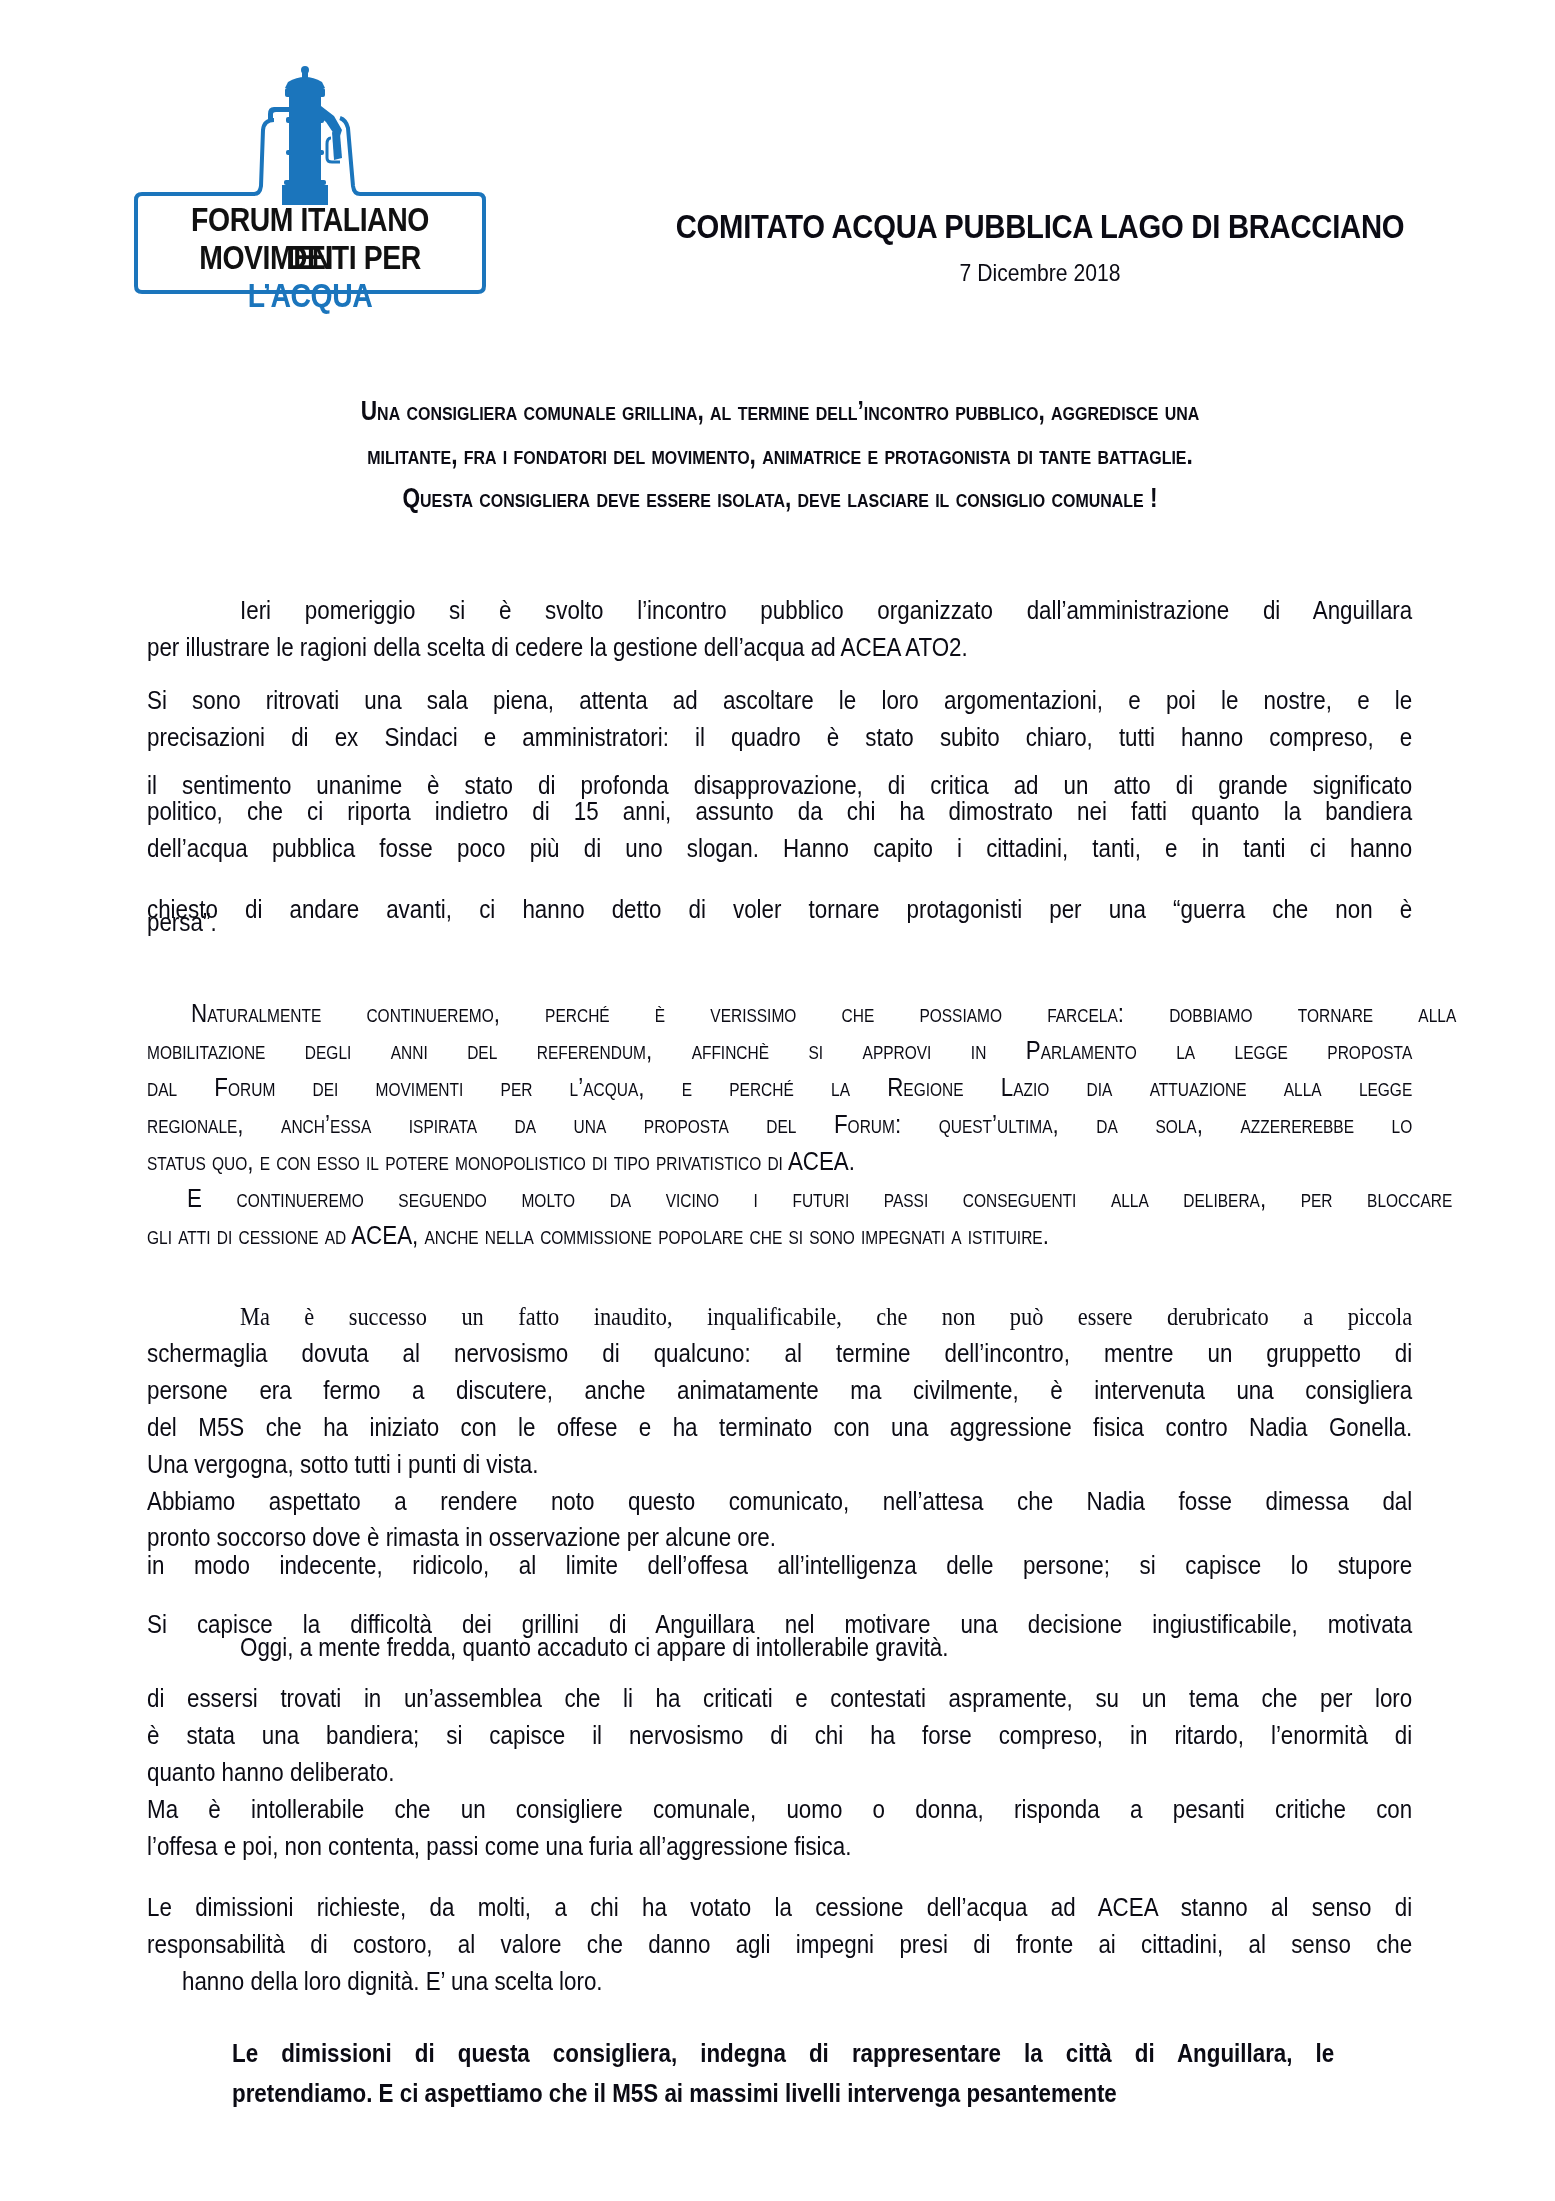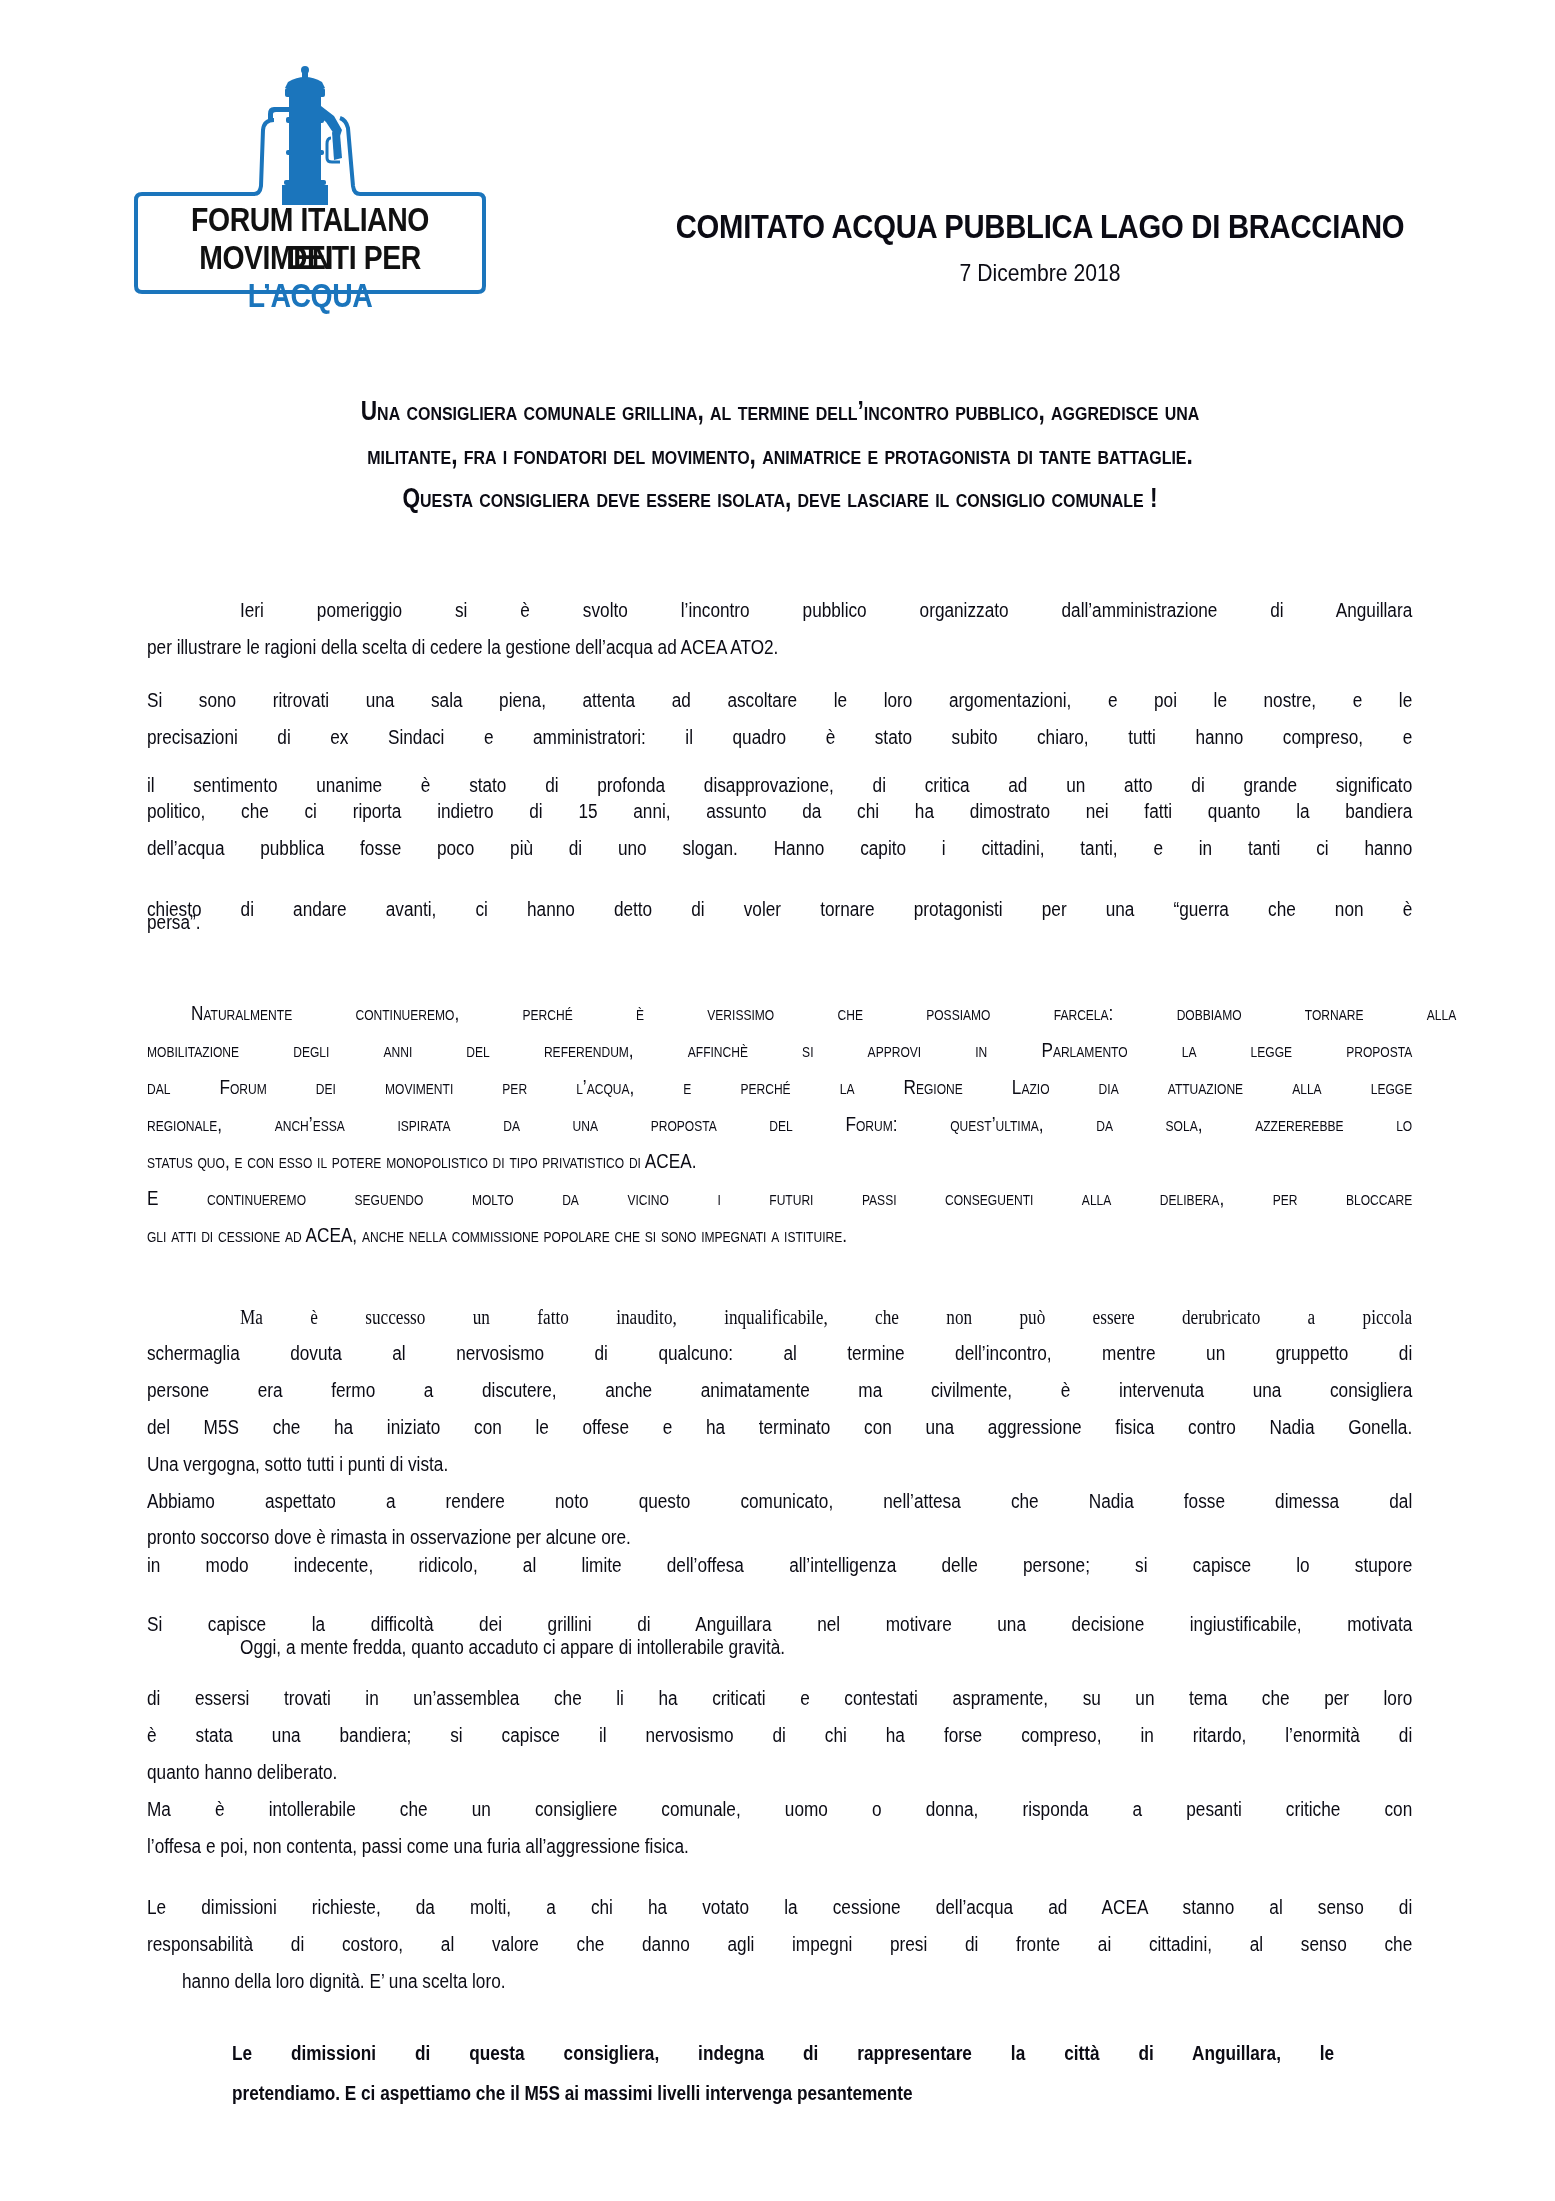--- a/index.html
+++ b/index.html
@@ -18,21 +18,21 @@
   .doc-title { position:absolute; left:560px; top:205px; width:960px; text-align:center;
                font-weight:bold; font-size:34px; line-height:42px; letter-spacing:-0.3px;
                transform:scaleX(0.86); transform-origin:center; }
   .doc-date { position:absolute; left:560px; top:258px; width:960px; text-align:center;
               font-size:24px; line-height:30px; transform:scaleX(0.88); transform-origin:center; }
 
   .hl { position:absolute; left:150px; width:1260px; text-align:center;
         font-weight:bold; font-variant:small-caps; font-size:27px; line-height:34px;
         transform:scaleX(0.84); transform-origin:center; }
 
-  .ln { position:absolute; left:147px; width:1265px; font-size:20px; line-height:34px;
+  .ln { position:absolute; left:147px; width:1265px; font-size:26px; line-height:34px;
         white-space:nowrap; }
   .ln.sc { font-variant:small-caps; }
   .ln.ind { left:240px; width:1172px; }
   .ln.bold { font-weight:bold; left:232px; width:1102px; }
   .cond { display:block; transform:scaleX(0.86); transform-origin:left center; width:116.3%; }
   .cond.j { text-align:justify; text-align-last:justify; }
 </style>
 </head>
 <body>
 
@@ -113,21 +113,21 @@
       </div>
       <div class="ln sc" style="top: 1070px;">
         <span class="cond j">dal Forum dei movimenti per l’acqua, e perché la Regione Lazio dia attuazione alla legge</span>
       </div>
       <div class="ln sc" style="top: 1107px;">
         <span class="cond j">regionale, anch’essa ispirata da una proposta del Forum: quest’ultima, da sola, azzererebbe lo</span>
       </div>
       <div class="ln sc" style="top: 1144px;">
         <span class="cond">status quo, e con esso il potere monopolistico di tipo privatistico di ACEA.</span>
       </div>
-      <div class="ln sc" style="top: 1181px;">
+      <div class="ln sc" style="top: 1181px; margin-left: 40px;">
         <span class="cond j">E continueremo seguendo molto da vicino i futuri passi conseguenti alla delibera, per bloccare</span>
       </div>
       <div class="ln sc" style="top: 1218px;">
         <span class="cond">gli atti di cessione ad ACEA, anche nella commissione popolare che si sono impegnati a istituire.</span>
       </div>
     </div>
     <div>
       <div class="ln ind" style="top: 1300px; font-family: Liberation Serif, serif;">
         <span class="cond j">Ma è successo un fatto inaudito, inqualificabile, che non può essere derubricato a piccola</span>
       </div>

